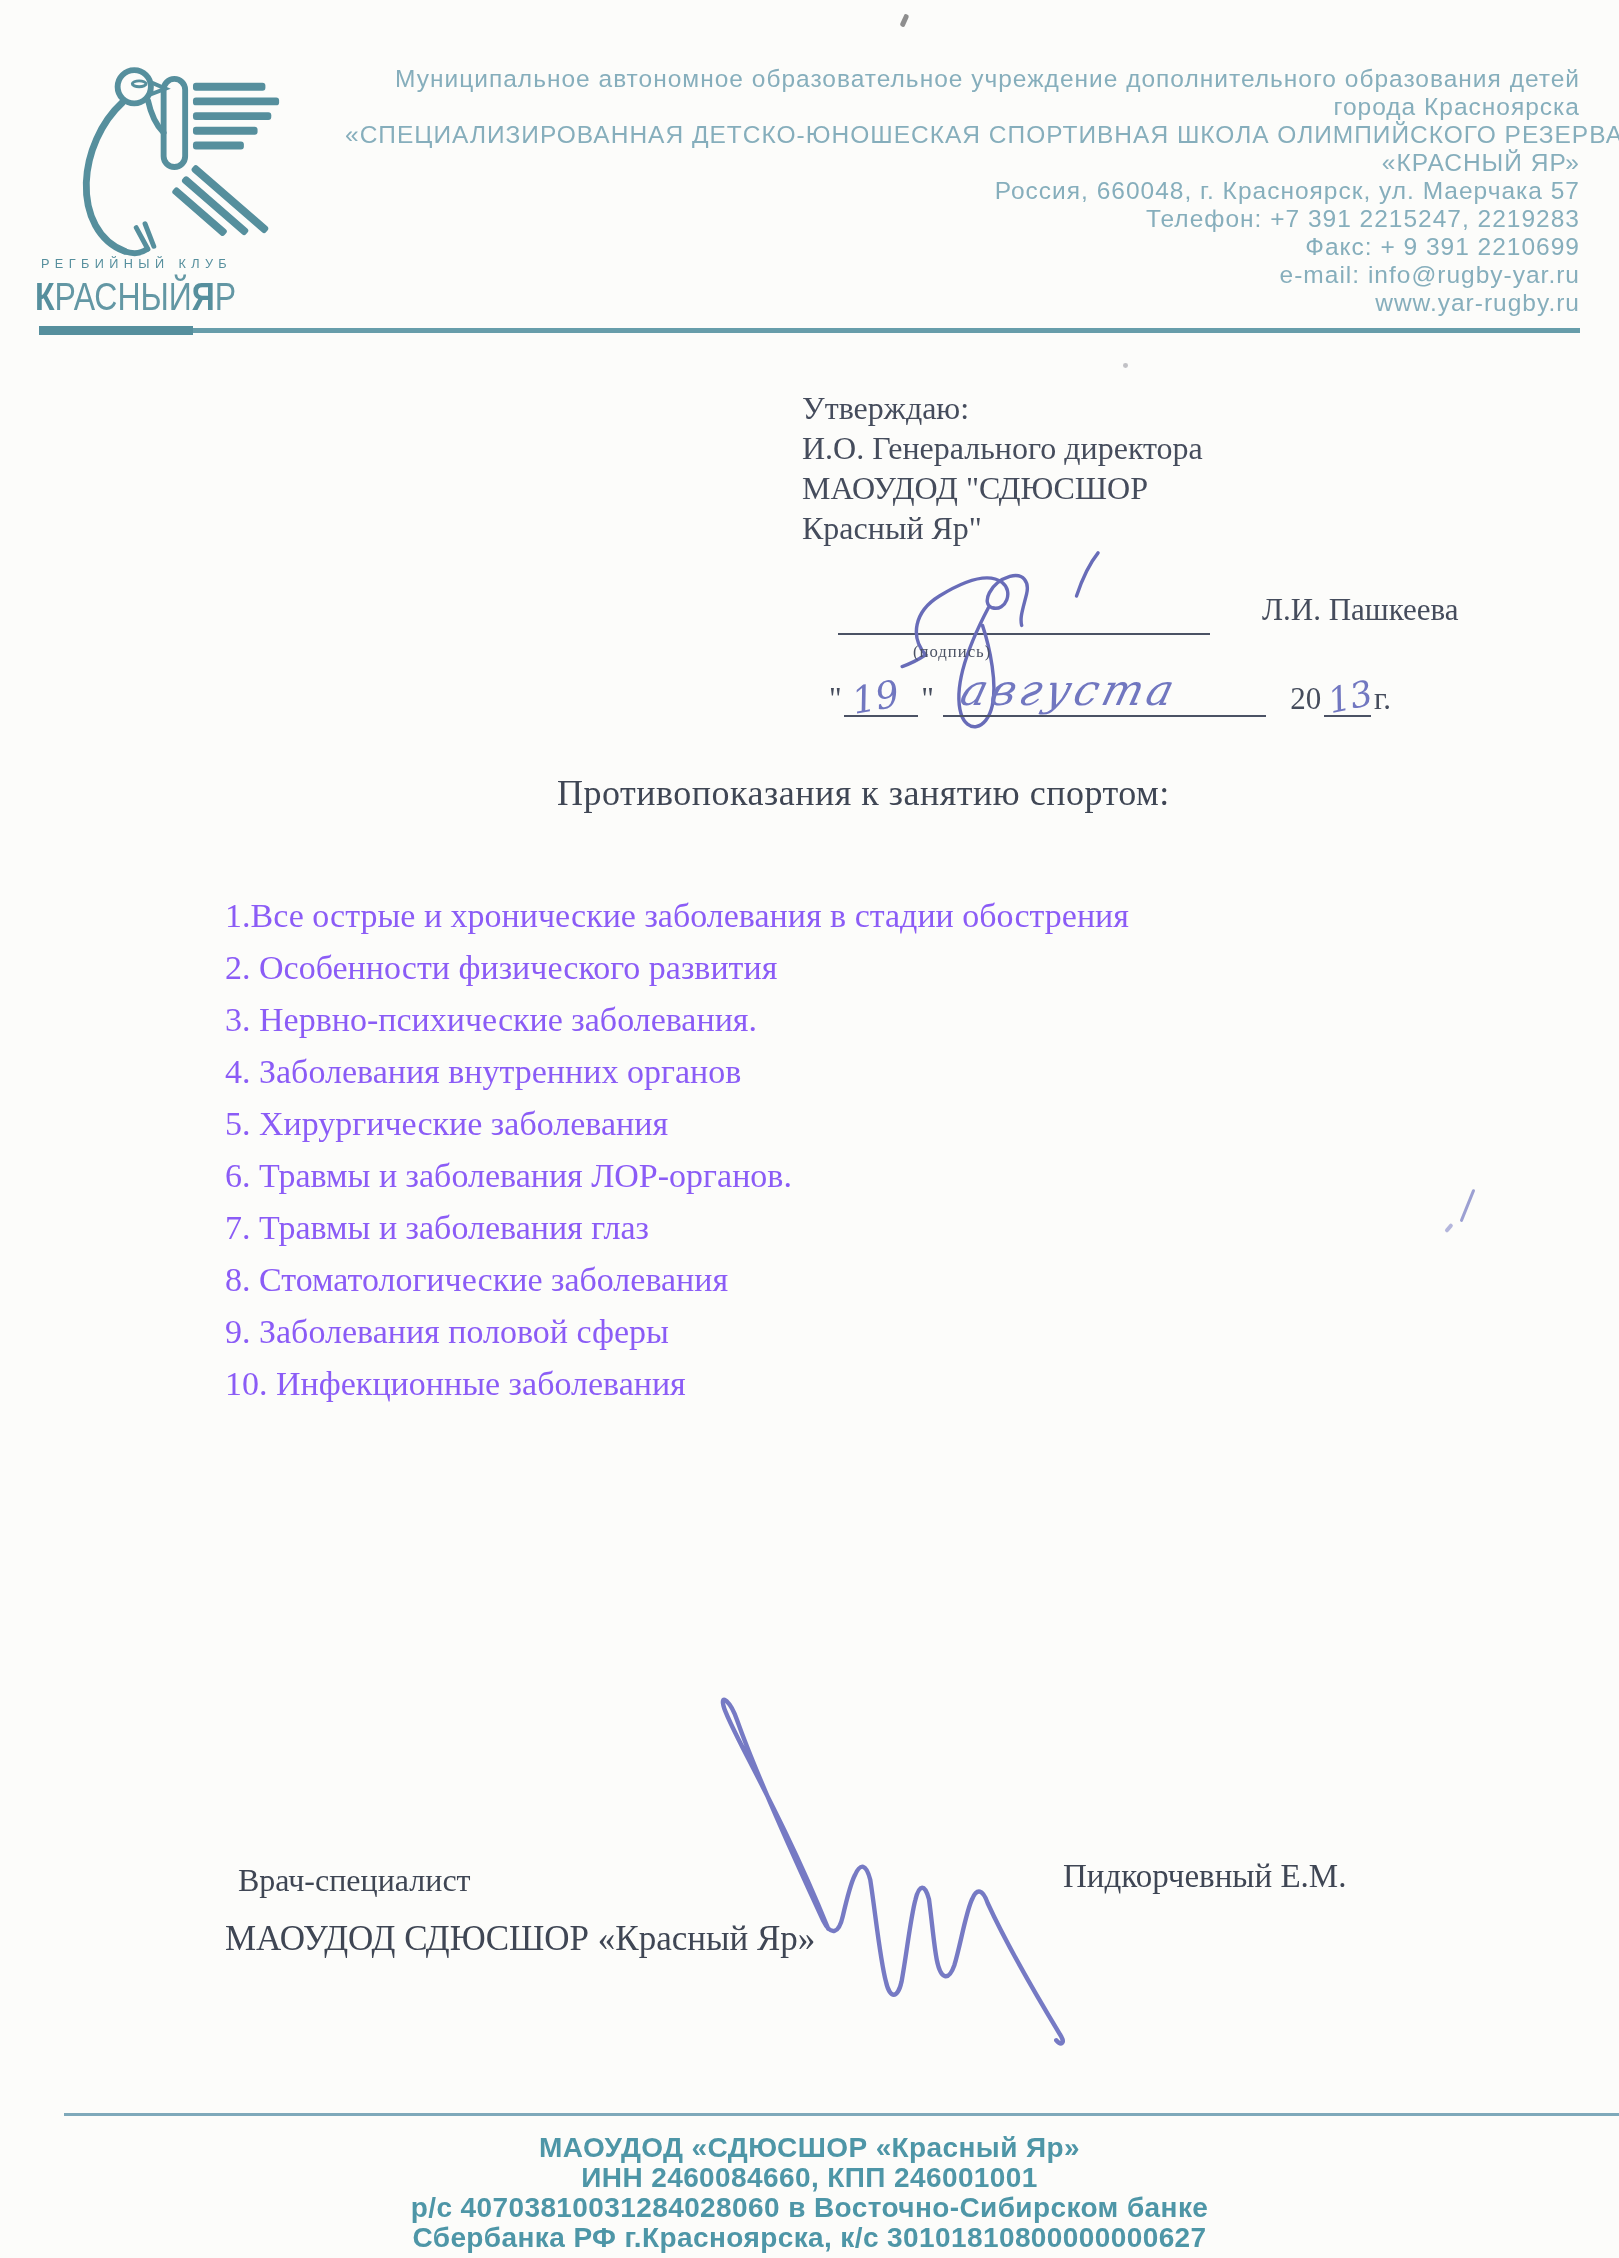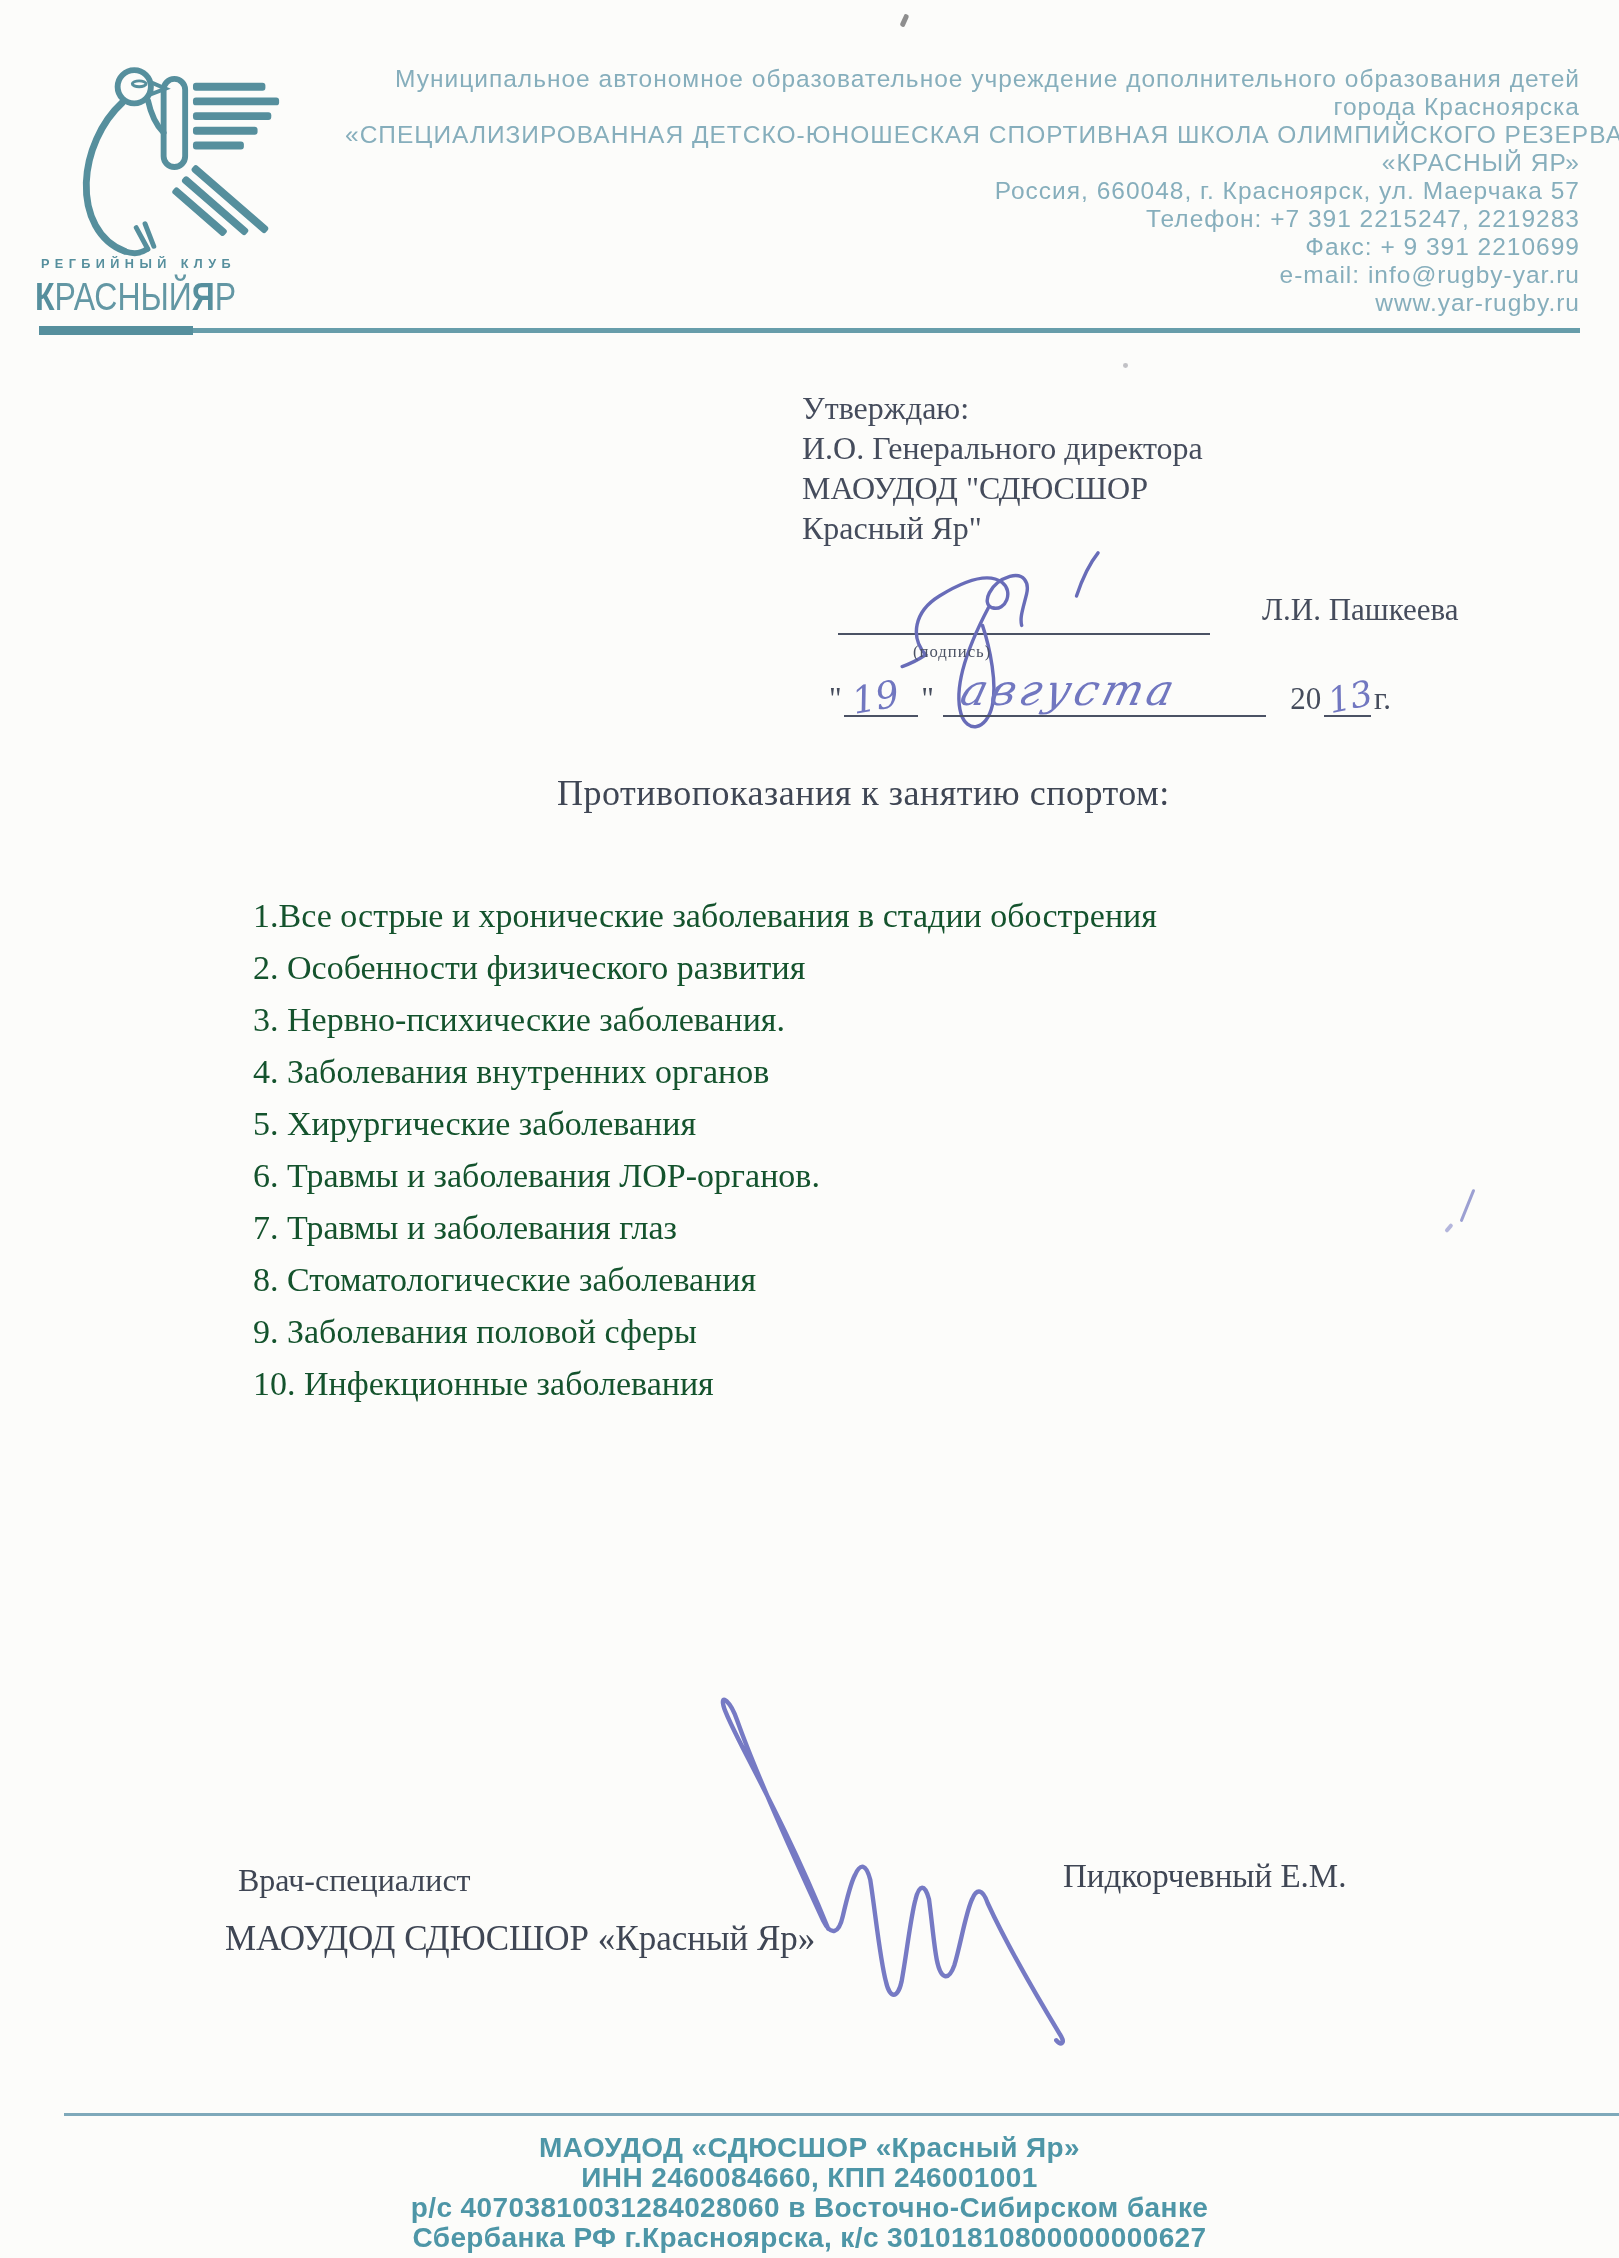--- a/index.html
+++ b/index.html
@@ -9,21 +9,21 @@
     background:#fcfcfa;
     overflow:hidden;
     font-family:"Liberation Serif", serif;
   }
   
   .logo{position:absolute;left:0;top:0;}
   .bird{position:absolute;left:54px;top:63px;width:230px;height:208px;overflow:visible;}
   .club-line{
     position:absolute;left:41px;top:257px;
     font-family:"Liberation Sans", sans-serif;
-    font-size:12.7px;font-weight:bold;letter-spacing:5.4px;
+    font-size:12.7px;font-weight:normal;letter-spacing:5.4px;
     color:#568f9d;white-space:nowrap;
   }
   .wordmark{
     position:absolute;left:35px;top:277px;
     font-family:"Liberation Sans", sans-serif;
     font-size:39px;line-height:39px;color:#568f9d;
     transform:scaleX(.82);transform-origin:left top;
     white-space:nowrap;letter-spacing:0px;
   }
   .wm-heavy{font-weight:bold;}
@@ -65,21 +65,21 @@
   .hand.month-hand{font-size:43px;letter-spacing:3.9px;transform:skewX(-14deg);bottom:0px;left:19.6px;}
   .hand.year-hand{font-size:35px;transform:rotate(-12deg);bottom:-2px;left:3.9px;}
   .year20{margin-left:21.6px;}
   
   .doc-title{
     position:absolute;left:557px;top:772px;
     font-size:36px;letter-spacing:0.5px;color:#3f4654;white-space:nowrap;
   }
   .contra-list{
     position:absolute;left:225px;top:890px;
-    font-size:34px;line-height:52px;color:#14532d;white-space:nowrap;margin-left:28px;
+    font-size:34px;line-height:52px;color:#8b5cf6;white-space:nowrap;
   }
   
   .role{position:absolute;left:238px;top:1862px;font-size:32px;color:#3f4654;white-space:nowrap;}
   .doctor-name{position:absolute;left:1063px;top:1858px;font-size:33px;color:#3f4654;white-space:nowrap;}
   .org{position:absolute;left:225px;top:1919px;font-size:35px;color:#3f4654;white-space:nowrap;}
   .doctor-sig{position:absolute;left:686px;top:1681px;width:392px;height:372px;overflow:visible;}
   
   .divider-footer{position:absolute;left:64px;top:2113px;width:1555px;height:2.9px;background:#7fa9ba;}
   .footer{
     position:absolute;left:0;top:2133px;width:1619px;

